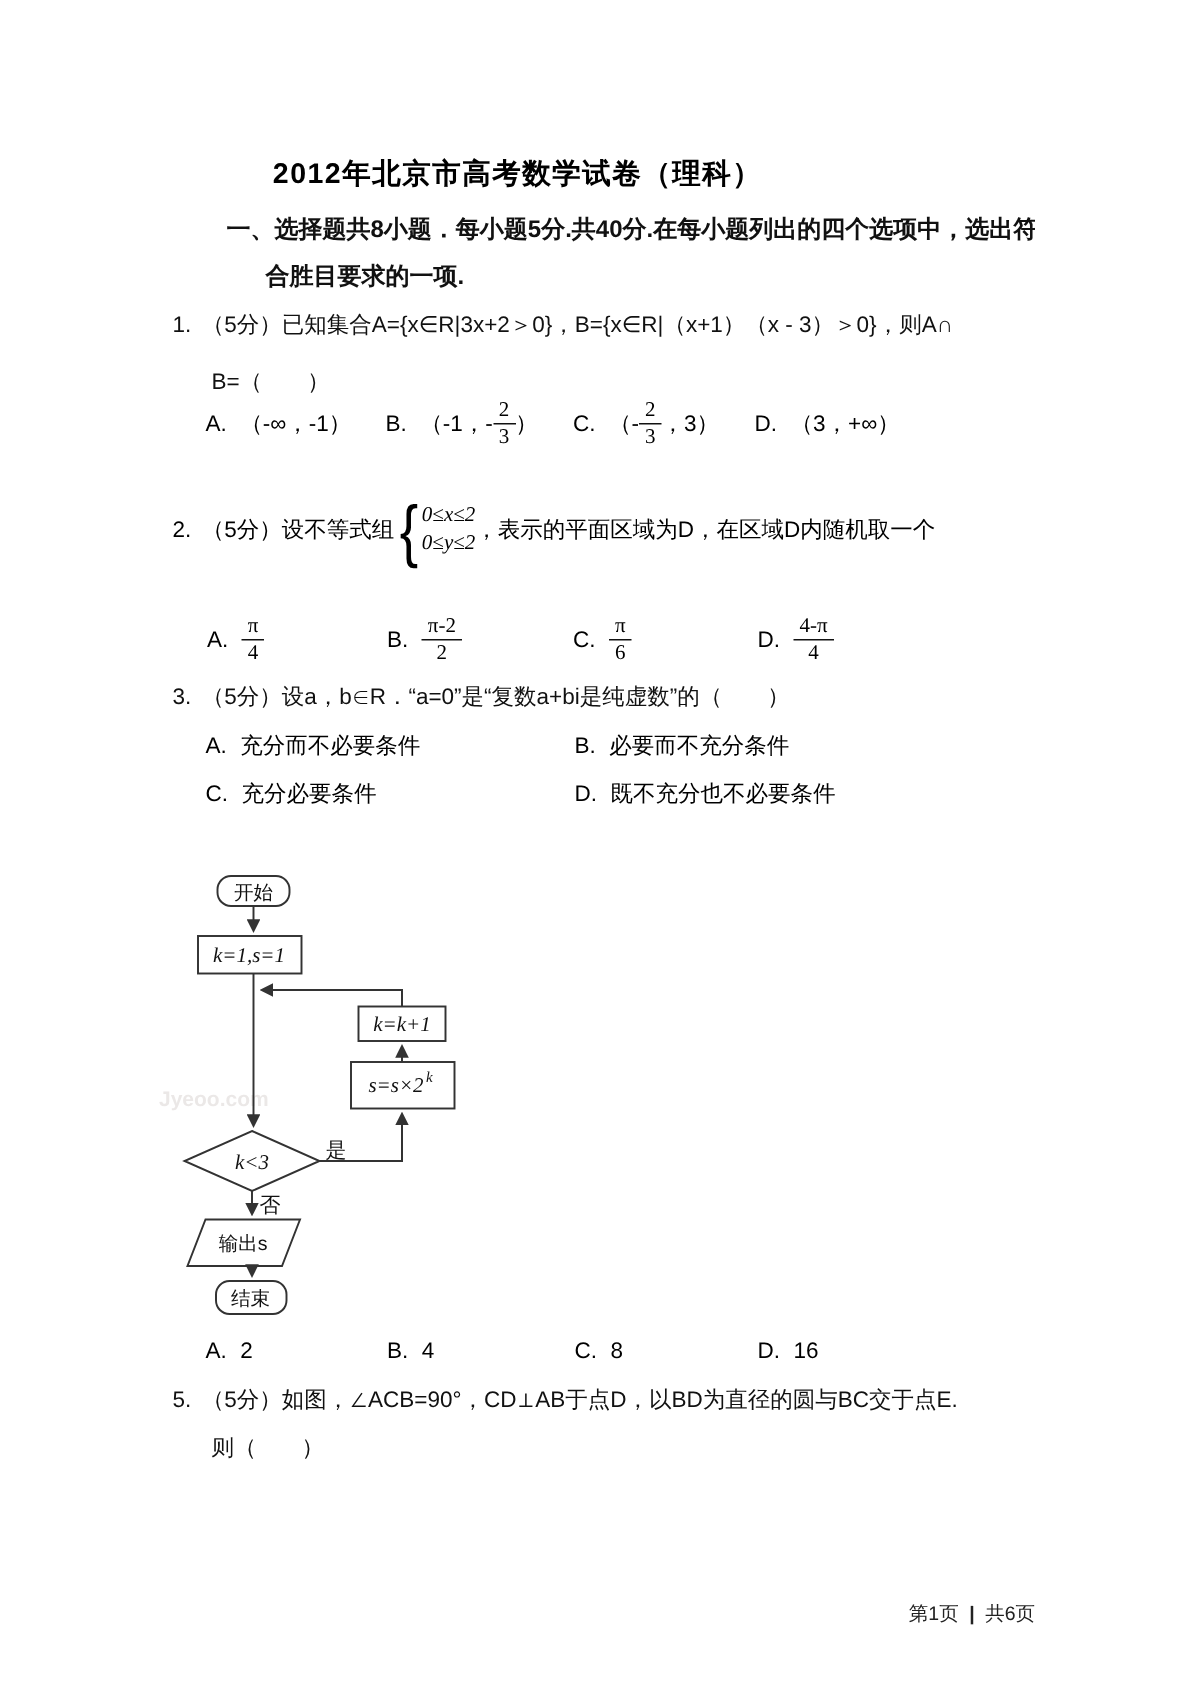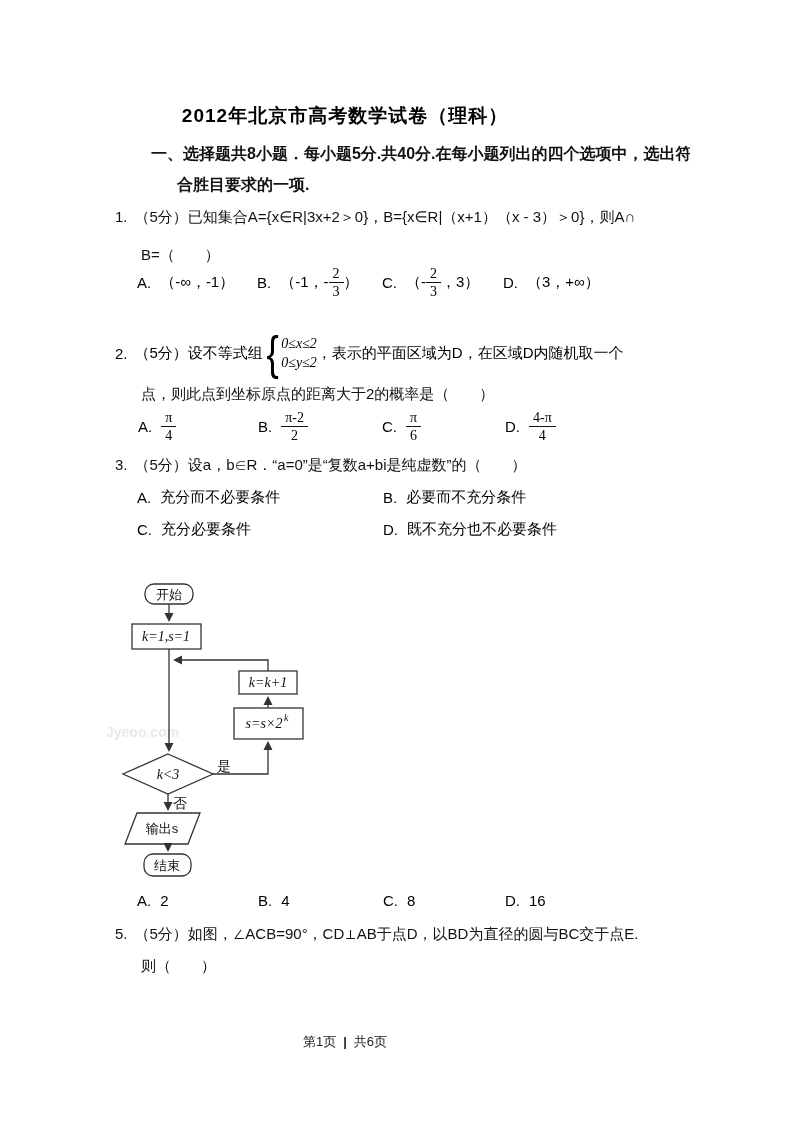--- a/index.html
+++ b/index.html
@@ -65,22 +65,22 @@
   .system {
     display:inline-flex;
     flex-direction:column;
     font-size:14px;
     line-height:19px;
     font-family:Liberation Serif, serif;
     font-style:italic;
   }
   .footer {
     position:absolute;
-    left:0; right:0; top:1033px;
-    text-align:center;
+    left:0; right:0; top:1067px;
+    text-align:right;
     font-size:13px;
     color:#222;
   }
   .footer .sep { margin:0 7px; font-weight:bold; }
   .watermark {
     position:absolute;
     left:106px; top:724px;
     font-size:14px;
     font-weight:bold;
     color:rgba(190,180,175,0.30);
@@ -143,21 +143,20 @@
   <div class="flexline" style="left:115px; top:329px; height:48px;">
     <span class="qnum">2.</span>
     <span>（5分）设不等式组</span>
     <span class="brace">{</span>
     <span class="system">
       <span>0≤x≤2</span>
       <span>0≤y≤2</span>
     </span>
     <span>，表示的平面区域为D，在区域D内随机取一个</span>
   </div>
-  <div class="line" style="left:141px; top:384px;">点，则此点到坐标原点的距离大于2的概率是（　　）</div>
 
   <div class="opt" style="left:138px; top:406px; height:40px;">
     <span class="opt-label">A.</span>
     <span class="frac">
       <span class="num">π</span>
       <span class="den">4</span>
     </span>
   </div>
   <div class="opt" style="left:258px; top:406px; height:40px;">
     <span class="opt-label">B.</span>

